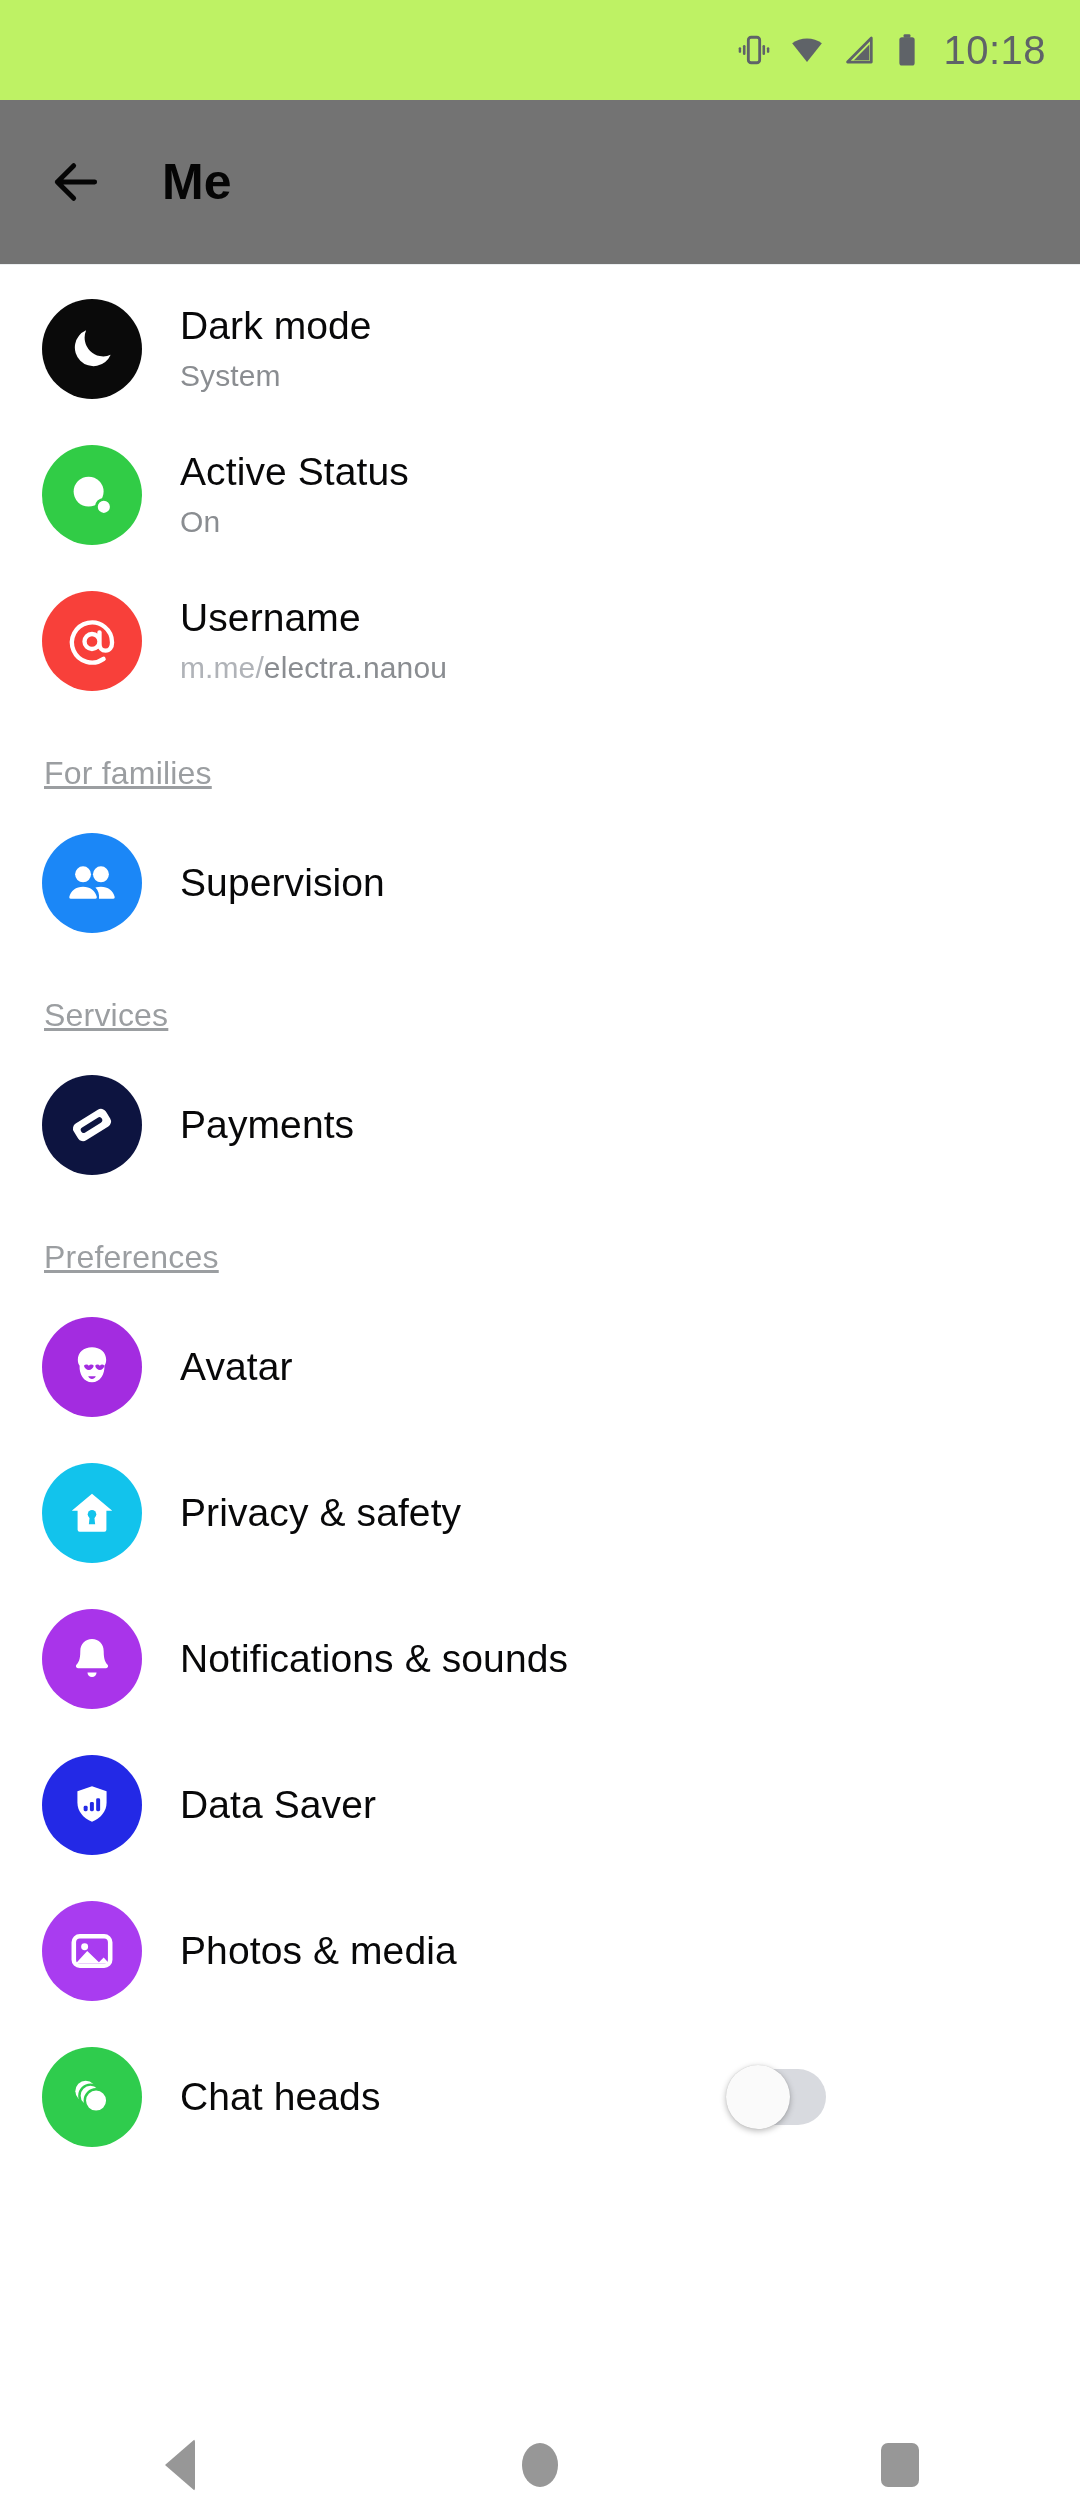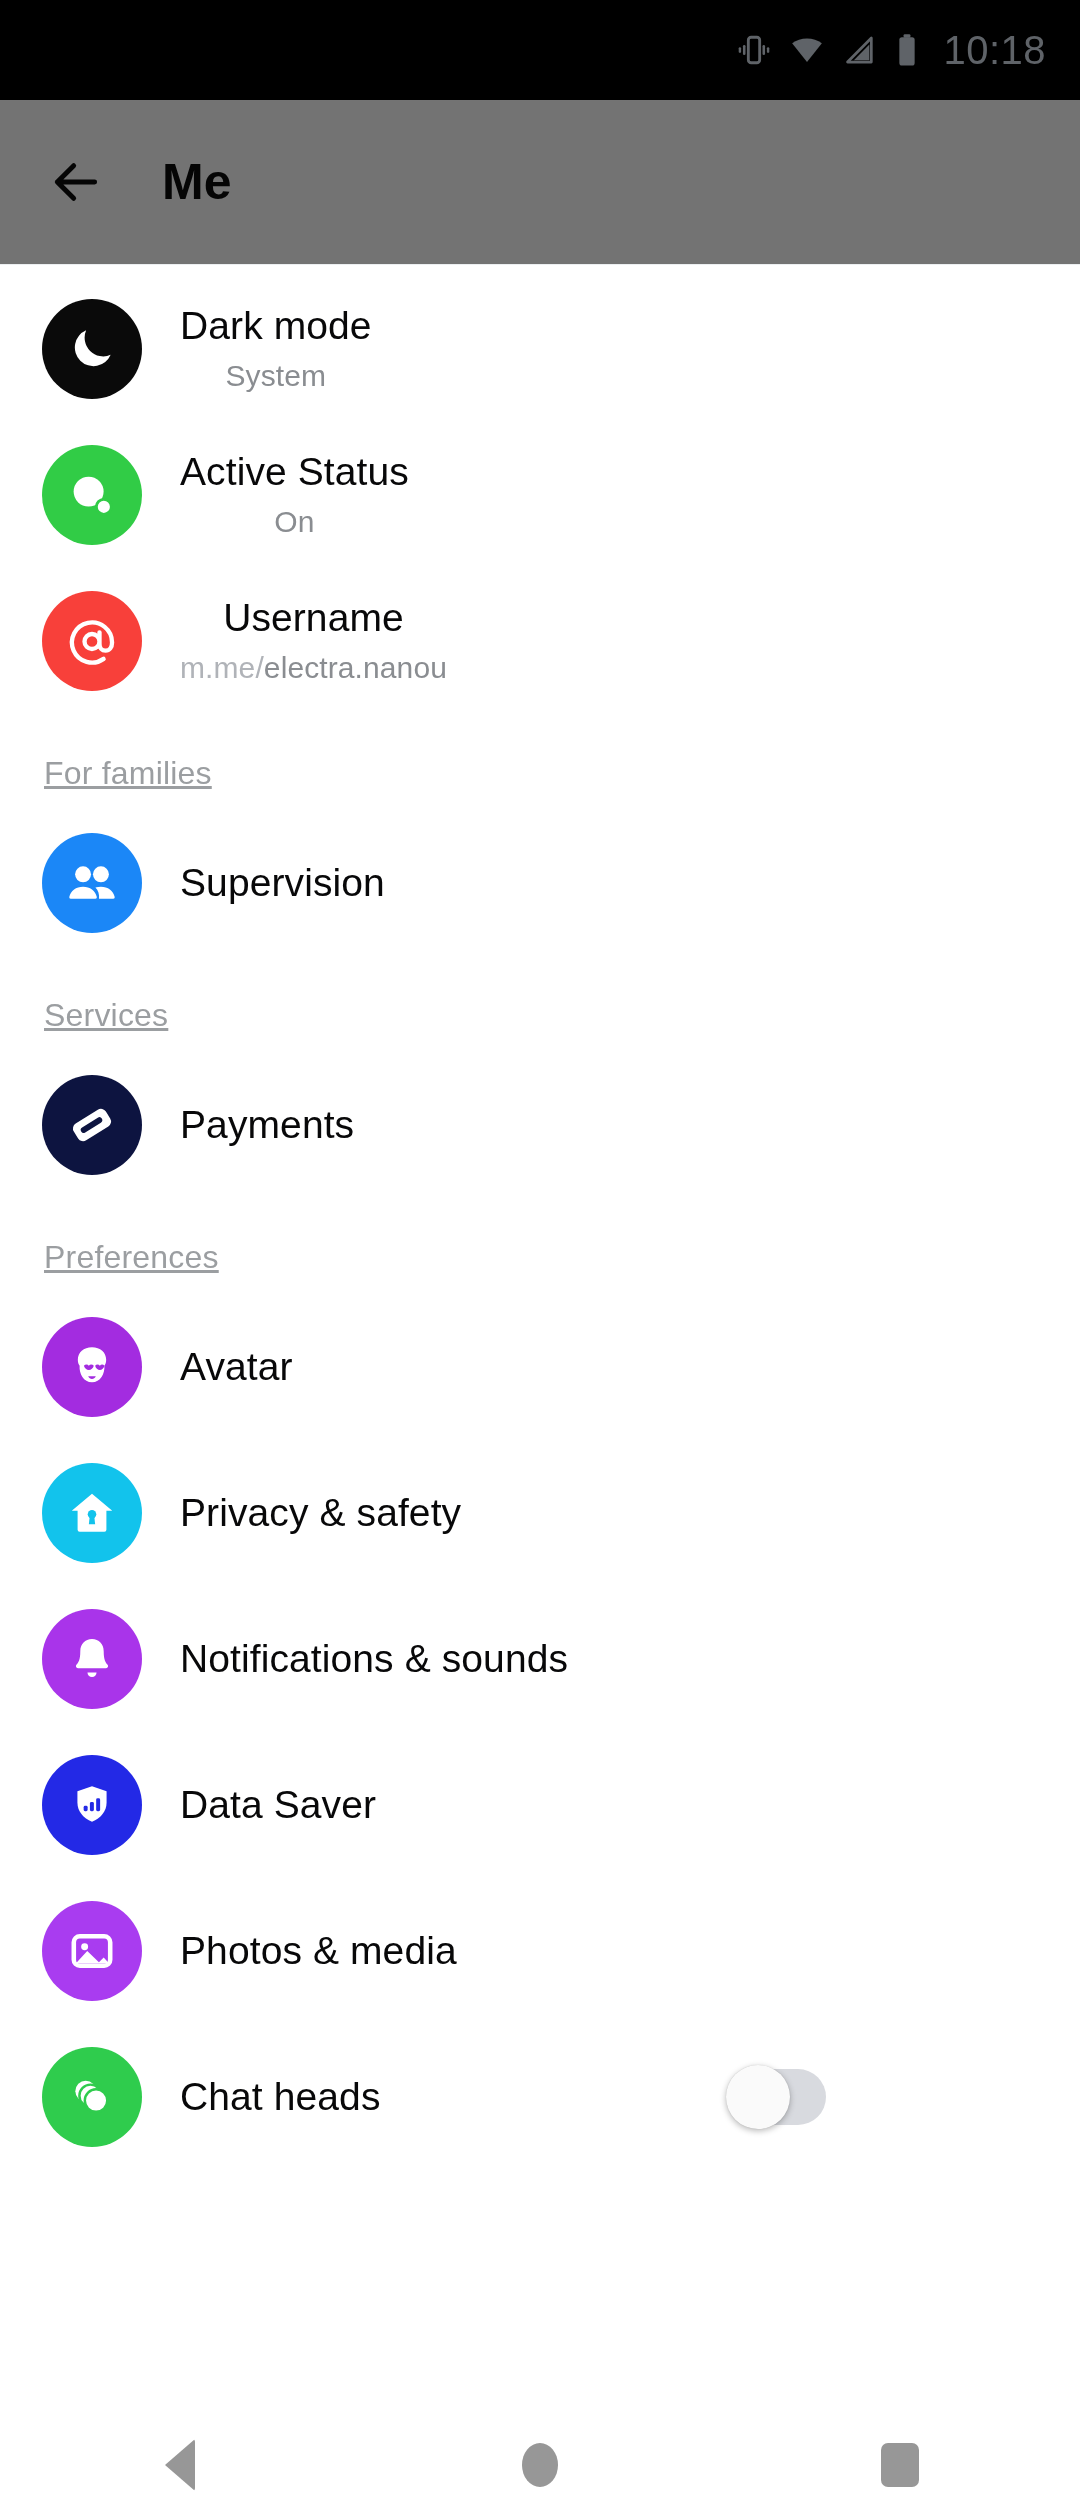--- a/index.html
+++ b/index.html
@@ -8,21 +8,21 @@
     background:#ffffff;
     font-family:"Liberation Sans", sans-serif;
     -webkit-font-smoothing:antialiased;
   }
   .screen { position:relative; width:1080px; height:2520px; background:#fff; overflow:hidden; }
 
   
   .statusbar {
     position:absolute; top:0; left:0; width:1080px; height:100px;
     display:flex; align-items:center; justify-content:flex-end;
-    padding-right:34px; gap:17px; background:#000000;
+    padding-right:34px; gap:17px; background:#bef264;
   }
   .sb-icon { display:flex; align-items:center; }
   .sb-time {
     font-size:40px; color:#5f6368; letter-spacing:0.5px;
     margin-left:6px; line-height:1;
   }
 
   
   .appbar {
     position:absolute; top:100px; left:0; width:1080px; height:165px;
@@ -33,21 +33,21 @@
     width:96px; height:96px; margin-left:28px;
     display:flex; align-items:center; justify-content:center;
     border-radius:50%; cursor:pointer;
   }
   .appbar-title {
     font-size:50px; font-weight:700; color:#050505;
     margin-left:38px; letter-spacing:0.2px;
   }
 
   
-  .list { position:absolute; top:266px; left:0; width:868px;text-align:center; }
+  .list { position:absolute; top:266px; left:0; width:868px; }
 
   .row {
     display:flex; align-items:center; height:146px;
     padding-left:42px; padding-right:42px; background:#fff; cursor:pointer;
   }
   .row-icon {
     width:100px; height:100px; border-radius:50%; flex:0 0 100px;
     display:flex; align-items:center; justify-content:center;
   }
   .row-text { margin-left:38px; display:flex; flex-direction:column; justify-content:center; }

